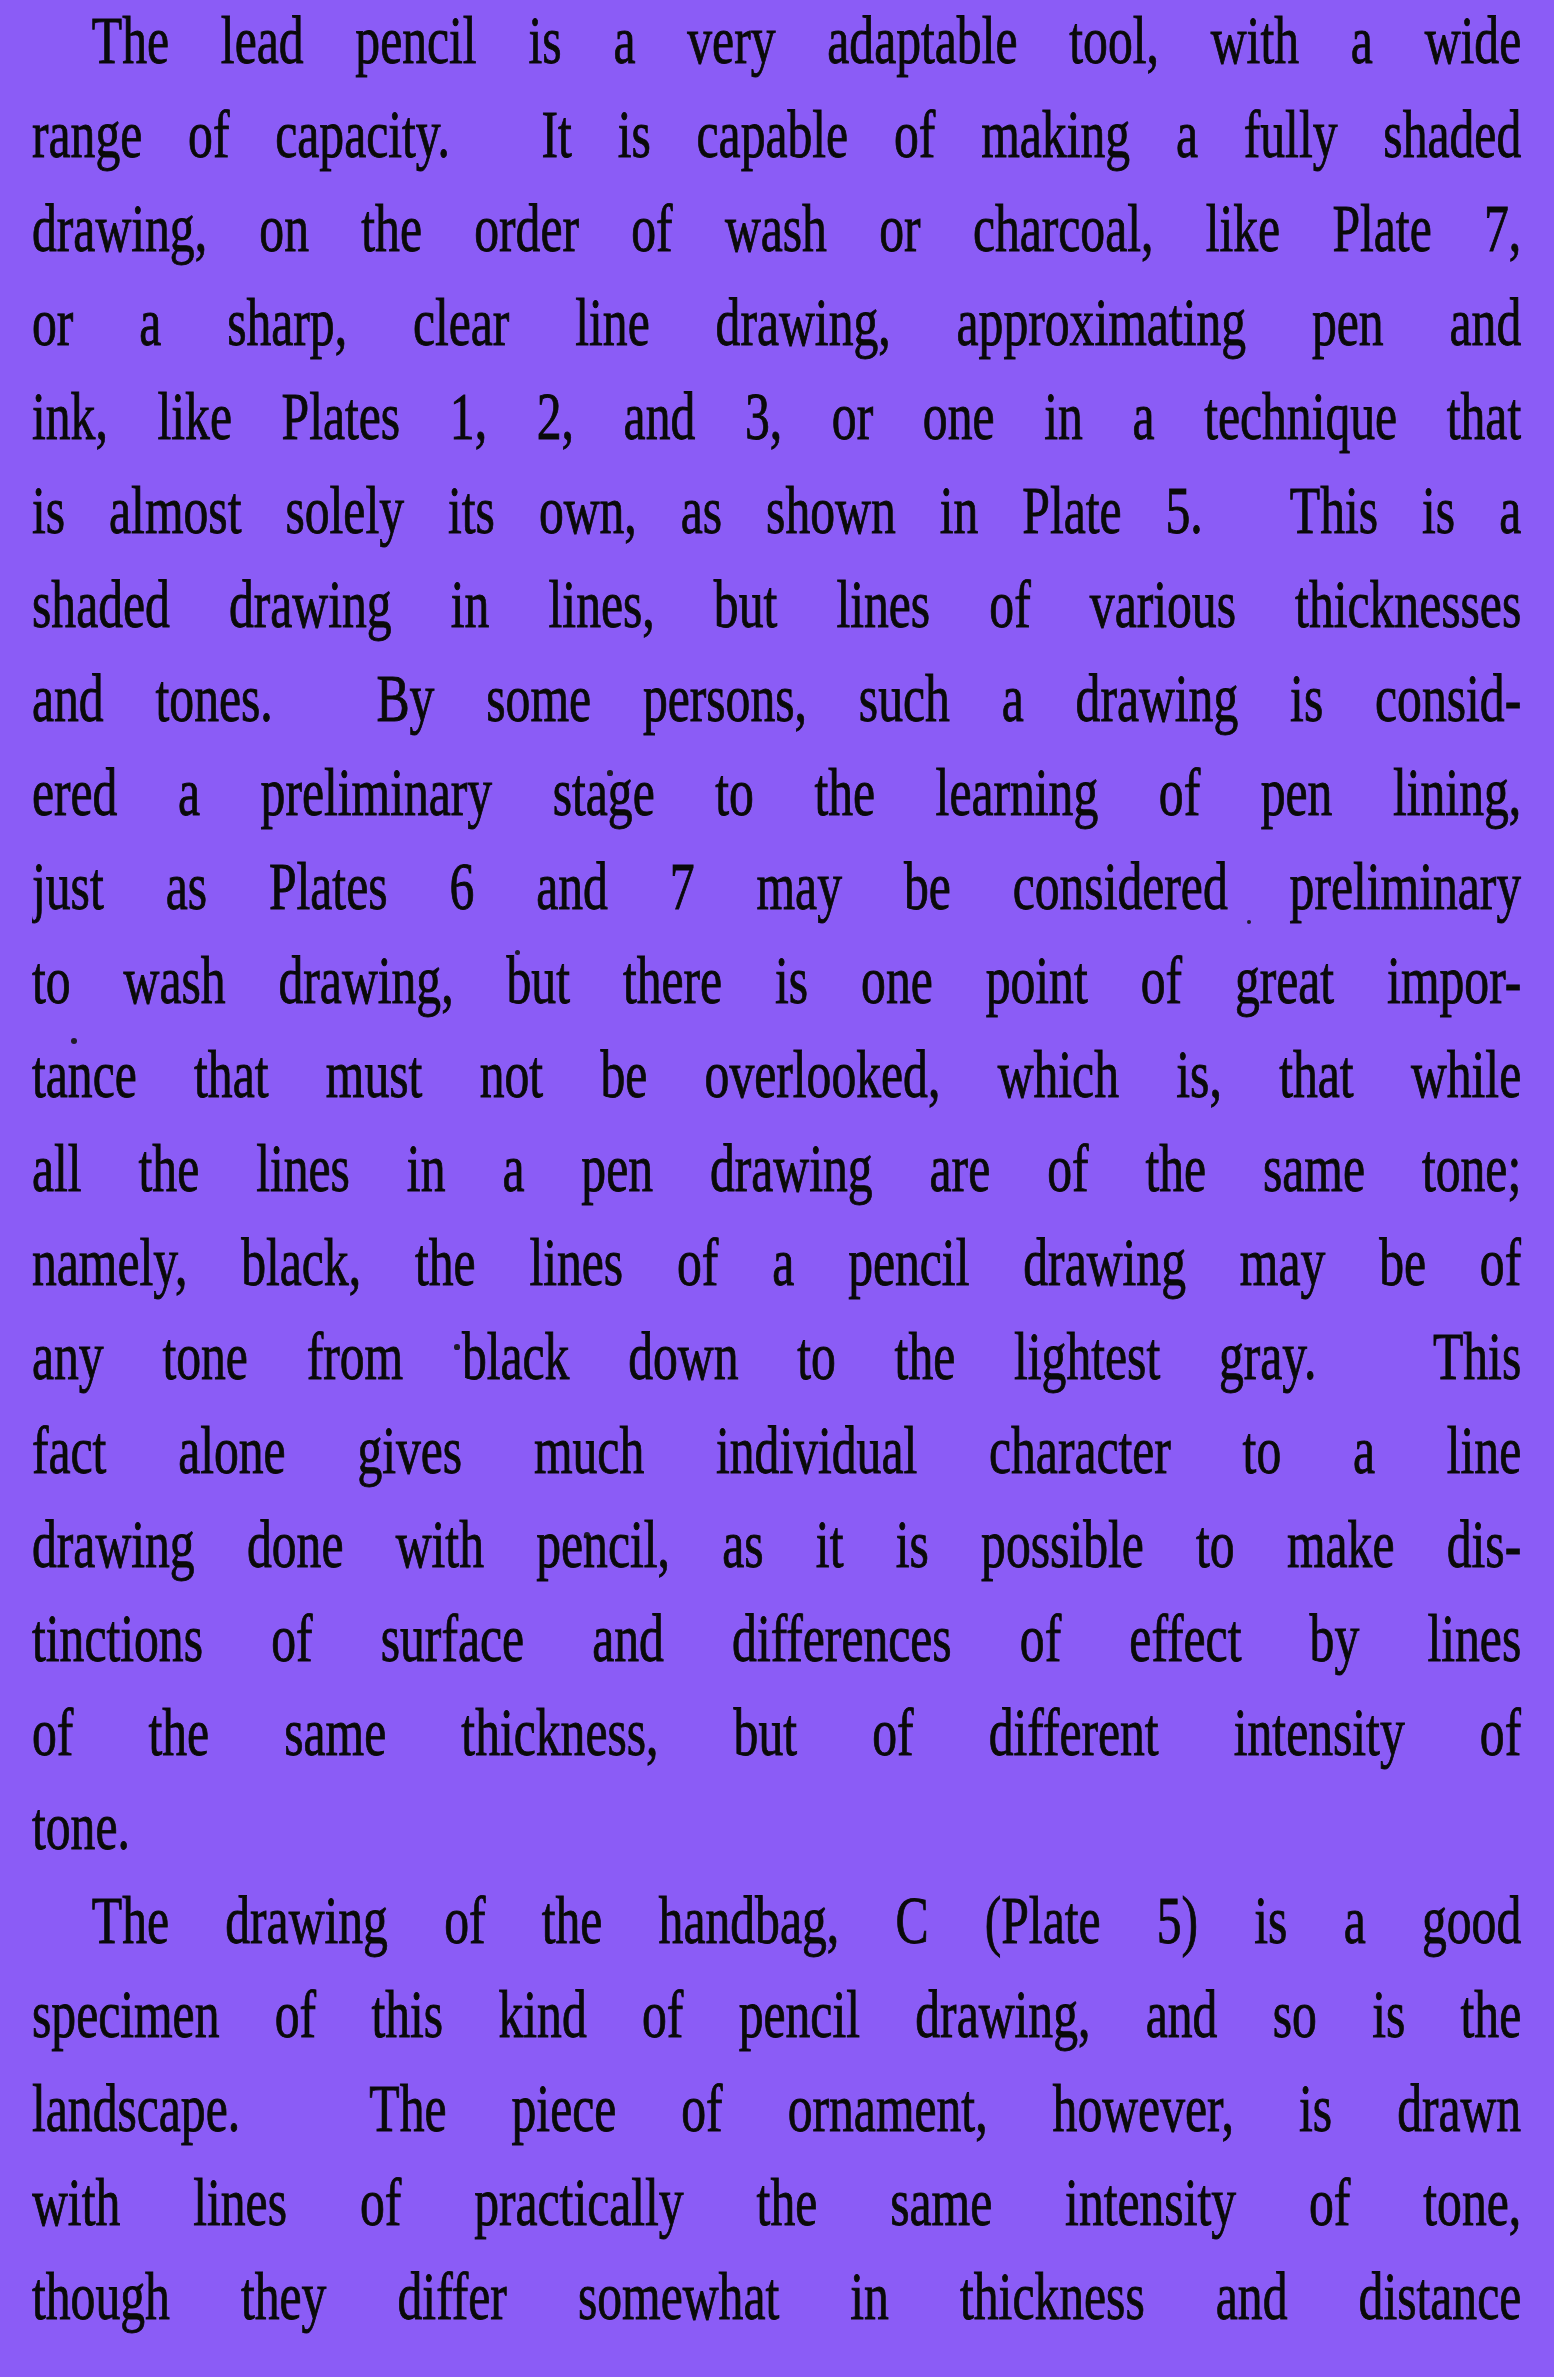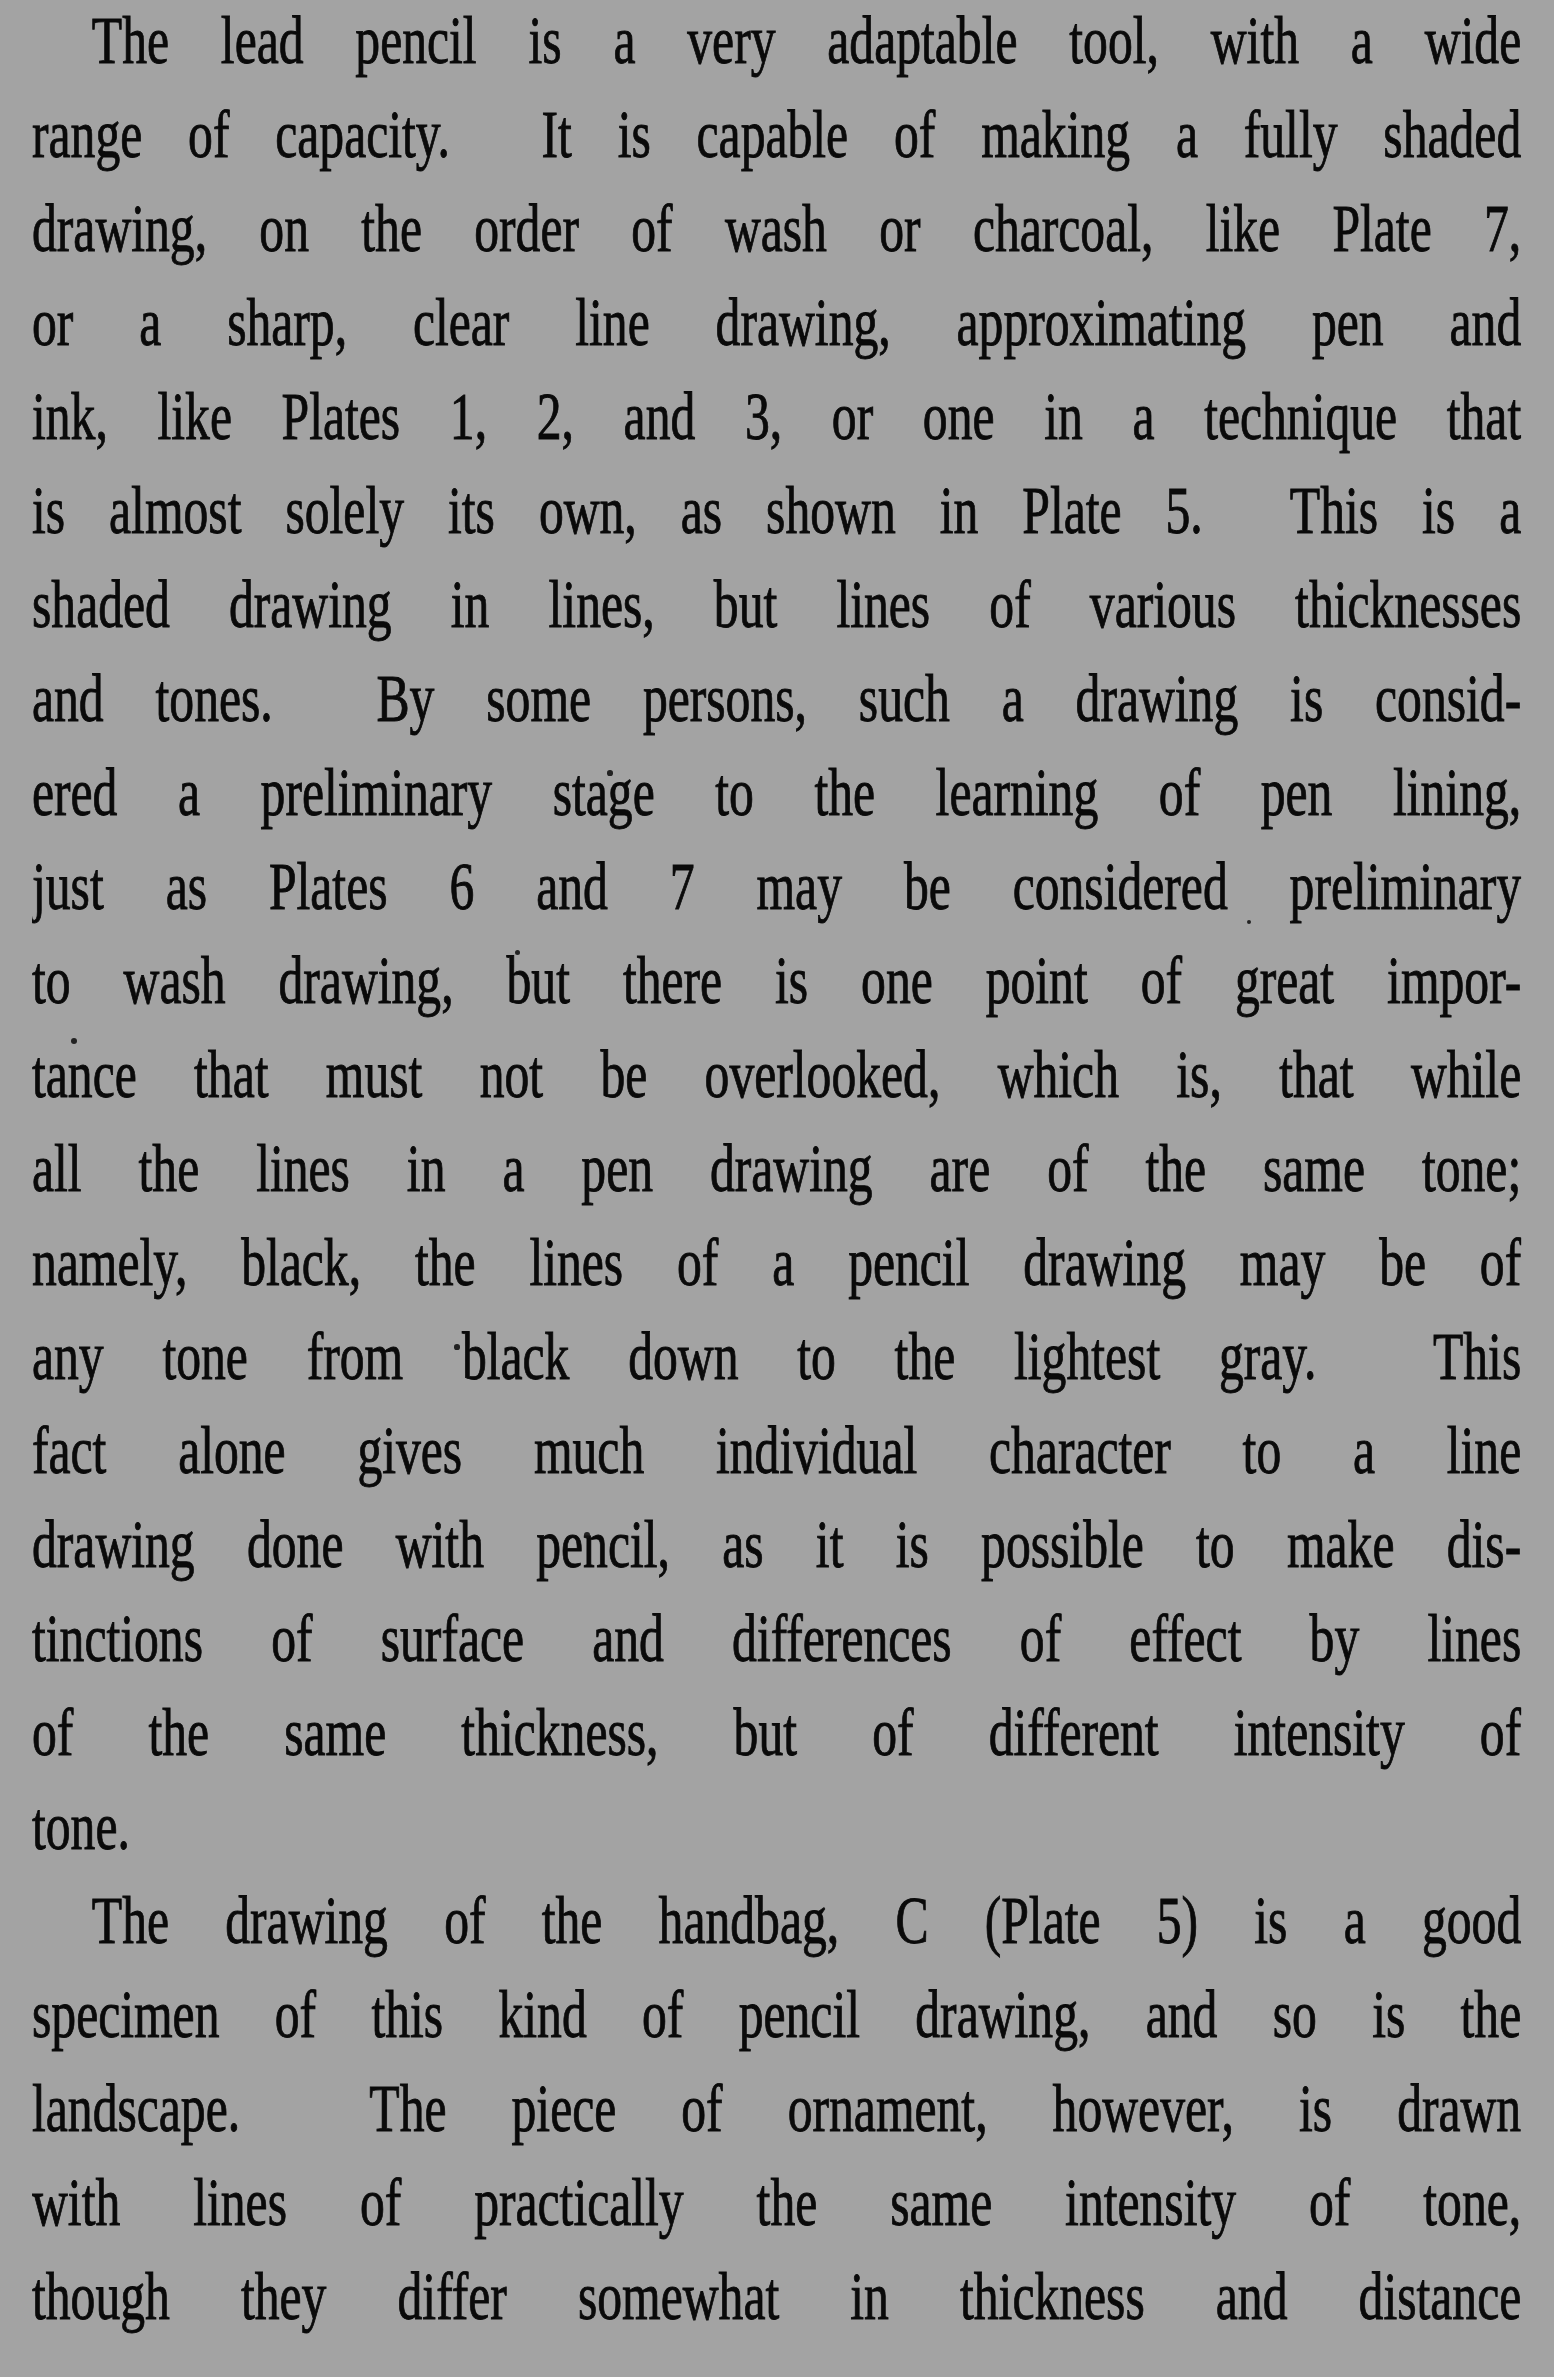--- a/index.html
+++ b/index.html
@@ -56,21 +56,21 @@
   .speck {
     position: absolute;
     background: #141414;
     border-radius: 50%;
     opacity: 0.9;
   }
 </style>
 </head>
 <body>
 
-<div class="page" style="background: #a3a3a3; color: rgb(10, 10, 10);">
+<div class="page" style="background: #8b5cf6; color: rgb(10, 10, 10);">
   <div class="text-block">
       <div class="paragraph">
         <div class="line indent">The lead pencil is a very adaptable tool, with a wide</div>
         <div class="line">range of capacity.  It is capable of making a fully shaded</div>
         <div class="line">drawing, on the order of wash or charcoal, like Plate 7,</div>
         <div class="line">or a sharp, clear line drawing, approximating pen and</div>
         <div class="line">ink, like Plates 1, 2, and 3, or one in a technique that</div>
         <div class="line">is almost solely its own, as shown in Plate 5.  This is a</div>
         <div class="line">shaded drawing in lines, but lines of various thicknesses</div>
         <div class="line">and tones.  By some persons, such a drawing is consid-</div>

